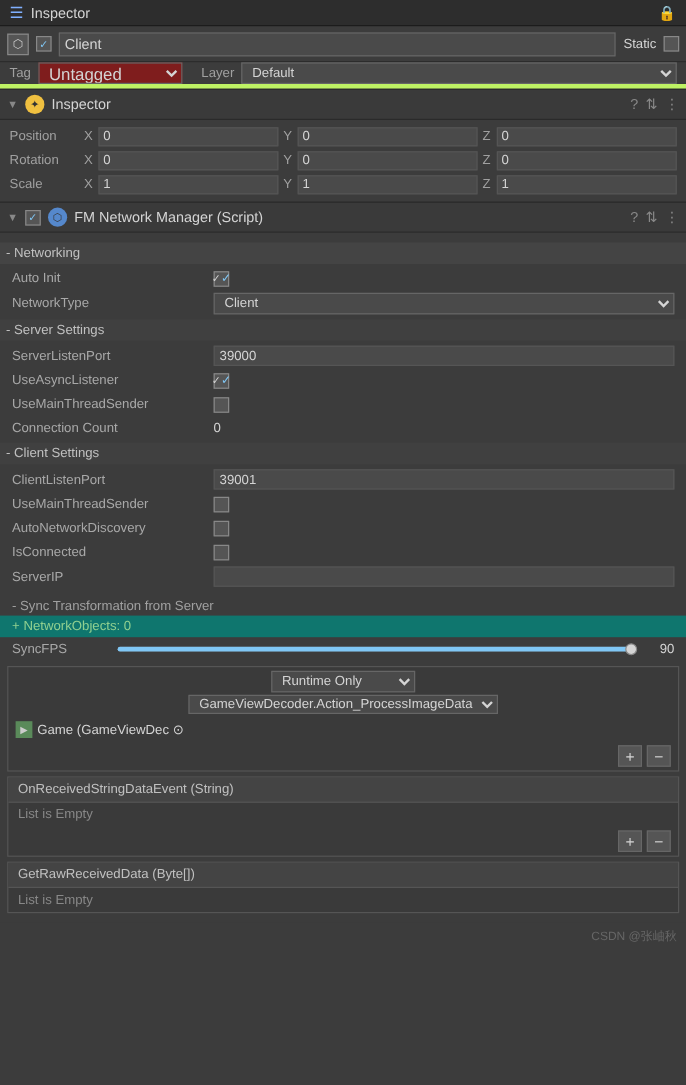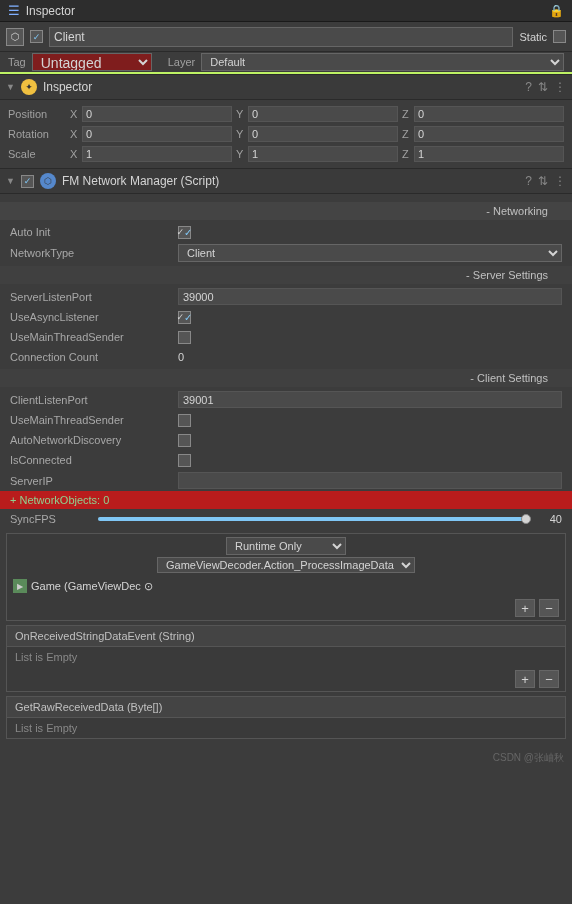--- a/index.html
+++ b/index.html
@@ -71,21 +71,21 @@
     }
 
     
     .tag-layer-row {
       background: #3c3c3c;
       height: 22px;
       display: flex;
       align-items: center;
       padding: 0 8px;
       gap: 6px;
-      border-bottom: 2px solid #bef264;
+      border-bottom: 4px solid #bef264;
       font-size: 11px;
     }
     .tag-label { color: #a0a0a0; }
     .tag-select {
       background: #7f1d1d;
       border: 1px solid #666;
       color: #d4d4d4;
       font-size: 14px;
       height: 18px;
       padding: 0 4px;
@@ -188,25 +188,24 @@
 
     
     .script-body {
       background: #3c3c3c;
       padding: 4px 0;
     }
 
     
     .sub-section {
       background: #444;
-      padding: 3px 24px;
+      padding: 3px 5px;
       color: #c0c0c0;
       font-size: 11px;
       margin: 2px 0;
-      text-align: right;
     }
 
     
     .field-row {
       display: flex;
       align-items: center;
       min-height: 20px;
       padding: 2px 10px;
       gap: 8px;
     }
@@ -253,21 +252,21 @@
       flex: 1;
     }
 
     
     .sub-section-row {
       background: #404040;
     }
 
     
     .network-objects-row {
-      background: #b91c1c;
+      background: #0f766e;
       padding: 3px 10px;
       font-size: 11px;
       color: #90d090;
       cursor: pointer;
     }
 
     
     .slider-row {
       display: flex;
       align-items: center;
@@ -563,32 +562,35 @@
   <div class="field-row">
     <span class="field-label">IsConnected</span>
     <div class="field-checkbox"></div>
   </div>
 
   <div class="field-row">
     <span class="field-label">ServerIP</span>
     <input class="field-input" type="text" value="" style="">
   </div>
 
+  <div style="padding: 6px 10px 2px 10px;">
+    <span style="color:#a0a0a0;font-size:11px;">- Sync Transformation from Server</span>
+  </div>
 
   <div class="network-objects-row">
     <span>+ NetworkObjects: 0</span>
   </div>
 
   <div class="slider-row">
     <span class="slider-label">SyncFPS</span>
     <div class="slider-track" style="position:relative;">
       <div class="slider-fill" style="width:100%;"></div>
       <div class="slider-thumb" style="left:100%;"></div>
     </div>
-    <span class="slider-value">40</span>
+    <span class="slider-value">90</span>
   </div>
 
 
   <div class="event-box">
     <div class="event-controls-row">
       <select class="event-dropdown-sm">
         <option>Runtime Only</option>
       </select>
       <select class="event-dropdown-lg">
         <option>GameViewDecoder.Action_ProcessImageData</option>

